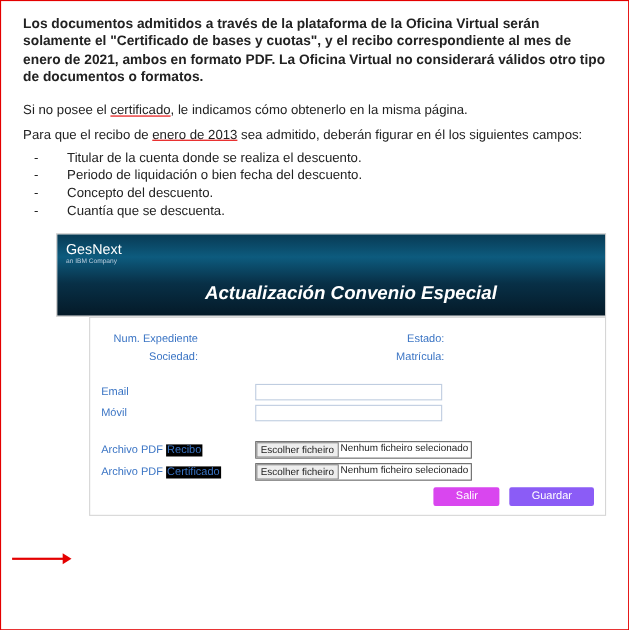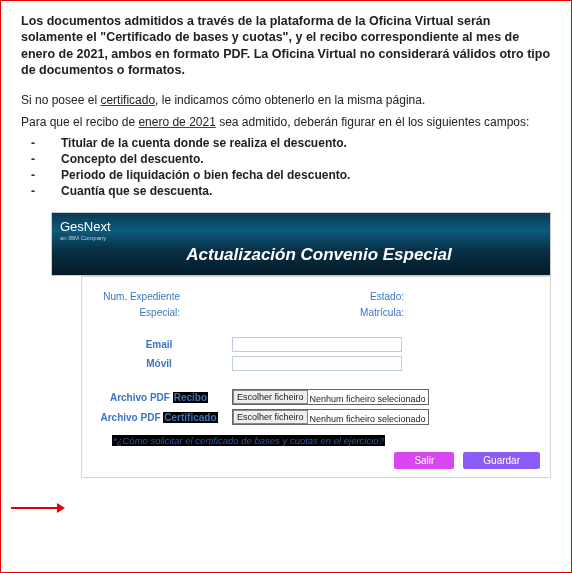--- a/index.html
+++ b/index.html
@@ -31,34 +31,33 @@
     text-decoration-thickness: 1px;
   }
   ul.dashlist {
     list-style: none;
     padding: 0 0 0 10px;
     margin: 6px 0 14px 0;
   }
   ul.dashlist li {
     margin: 2px 0;
     font-size: 12px;
-    font-weight: bold;
   }
   ul.dashlist li::before {
     content: "-";
     display: inline-block;
     width: 30px;
   }
   .app-frame {
     margin-left: 30px;
     margin-top: 6px;
     position: relative;
   }
   .banner {
-    height: 64px;
+    height: 76px;
     background: linear-gradient(180deg, #083a54 0%, #0d5b7e 28%, #083047 60%, #041a28 100%);
     color: #fff;
     position: relative;
     border: 1px solid #ccc;
   }
   .brand {
     position: absolute;
     top: 6px; left: 8px;
     font-size: 13px;
     font-family: Arial, sans-serif;
@@ -95,24 +94,23 @@
   .lbl {
     color: #3a74c4;
     font-size: 10px;
     text-align: right;
     flex: 0 0 96px;
     padding-right: 8px;
   }
   .lbl2 {
     color: #3a74c4;
     font-size: 10px;
-    text-align: center;
+    text-align: left;
     flex: 0 0 140px;
     padding-right: 6px;
-    font-weight: bold;
   }
   .val { flex: 1; min-height: 12px; }
   .inputbox {
     border: 1px solid #bfcde0;
     height: 15px;
     width: 170px;
     background: #fff;
   }
   .row-in {
     display: flex;
@@ -129,21 +127,21 @@
     background: #eee;
     padding: 0 3px;
     height: 14px;
     line-height: 12px;
     display: inline-block;
     margin-right: 2px;
   }
   .filewrap {
     border: 1px solid #666;
     display: inline-flex;
-    align-items: flex-end;
+    align-items: flex-start;
     padding: 0 2px 0 0;
     height: 16px;
     font-size: 9px;
   }
   .help-line {
     margin: 10px 0 6px 20px;
     font-size: 9.5px;
     color: #2a59a5;
     font-style: italic;
   }
@@ -187,27 +185,27 @@
 </head>
 <body>
 
 <p class="bold-para">Los documentos admitidos a través de la plataforma de la Oficina Virtual serán solamente el "Certificado de bases y cuotas", y el recibo correspondiente al mes de enero de 2021, ambos en formato PDF. La Oficina Virtual no considerará válidos otro tipo de documentos o formatos.</p>
 
 <p class="body-para">
   <span>Si no posee el </span><span class="underline-red">certificado</span><span>, le indicamos cómo obtenerlo en la misma página.</span>
 </p>
 
 <p class="body-para">
-  <span>Para que el recibo de </span><span class="underline-red">enero de 2021</span><span> sea admitido, deberán figurar en él los siguientes campos:</span>
+  <span>Para que el recibo de </span><span class="underline-red">enero de 2013</span><span> sea admitido, deberán figurar en él los siguientes campos:</span>
 </p>
 
 <ul class="dashlist">
   <li>Titular de la cuenta donde se realiza el descuento.</li>
+  <li>Periodo de liquidación o bien fecha del descuento.</li>
   <li>Concepto del descuento.</li>
-  <li>Periodo de liquidación o bien fecha del descuento.</li>
   <li>Cuantía que se descuenta.</li>
 </ul>
 
 <div class="app-frame">
   <div class="banner">
     <div class="brand">
       <span>GesNext</span>
       <span class="sub">an IBM Company</span>
     </div>
     <div class="banner-title">Actualización Convenio Especial</div>
@@ -220,21 +218,21 @@
           <div class="lbl">Num. Expediente</div>
           <div class="val"></div>
         </div>
       <div class="half">
           <div class="lbl">Estado:</div>
           <div class="val"></div>
         </div>
     </div>
     <div class="row2">
       <div class="half">
-          <div class="lbl">Especial:</div>
+          <div class="lbl">Sociedad:</div>
           <div class="val"></div>
         </div>
       <div class="half">
           <div class="lbl">Matrícula:</div>
           <div class="val"></div>
         </div>
     </div>
 
     <div style="height:10px"></div>
 
@@ -261,23 +259,20 @@
     <div class="row-in">
       <div class="lbl2">
         <span>Archivo PDF </span><span class="hl-yellow">Certificado</span>
       </div>
       <div class="filewrap">
         <span class="filebtn">Escolher ficheiro</span>
         <span>Nenhum ficheiro selecionado</span>
       </div>
     </div>
 
-    <div class="help-line">
-      <span class="hl-yellow">*¿Cómo solicitar el certificado de bases y cuotas en el ejercicio?</span>
-    </div>
 
     <div class="btnrow">
       <span class="btn btn-red">Salir</span>
       <span class="btn btn-blue">Guardar</span>
     </div>
   </div>
 </div>
 
 <div class="arrow">
   <div class="arrow-line"></div>

